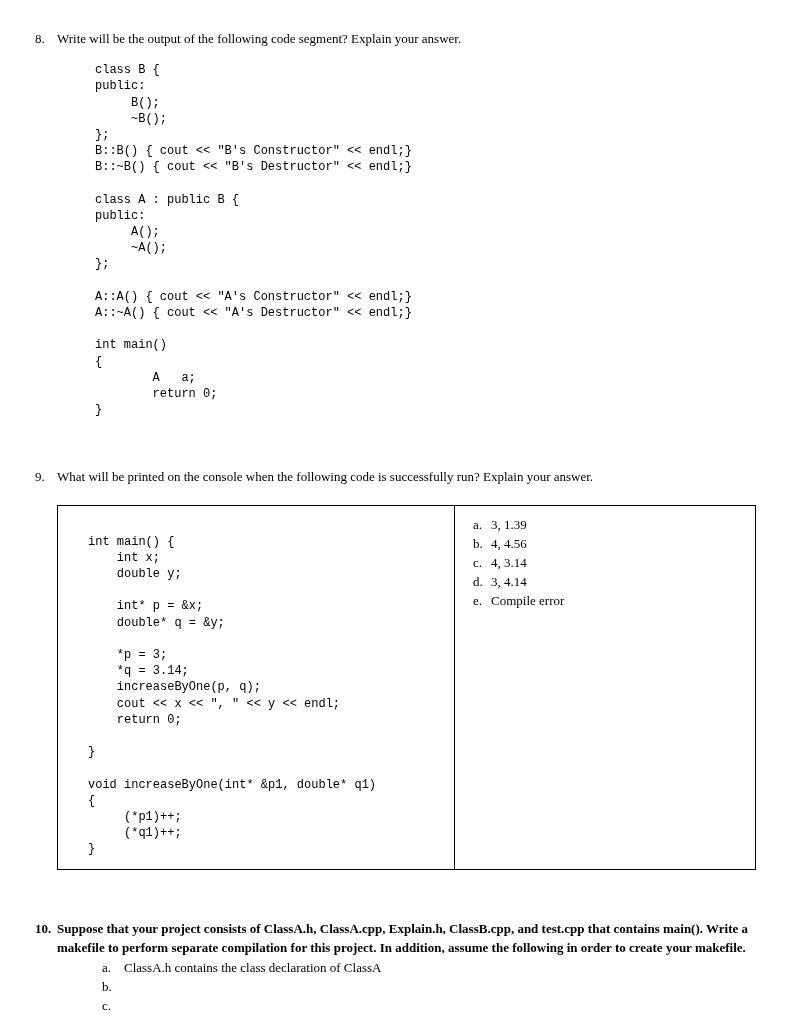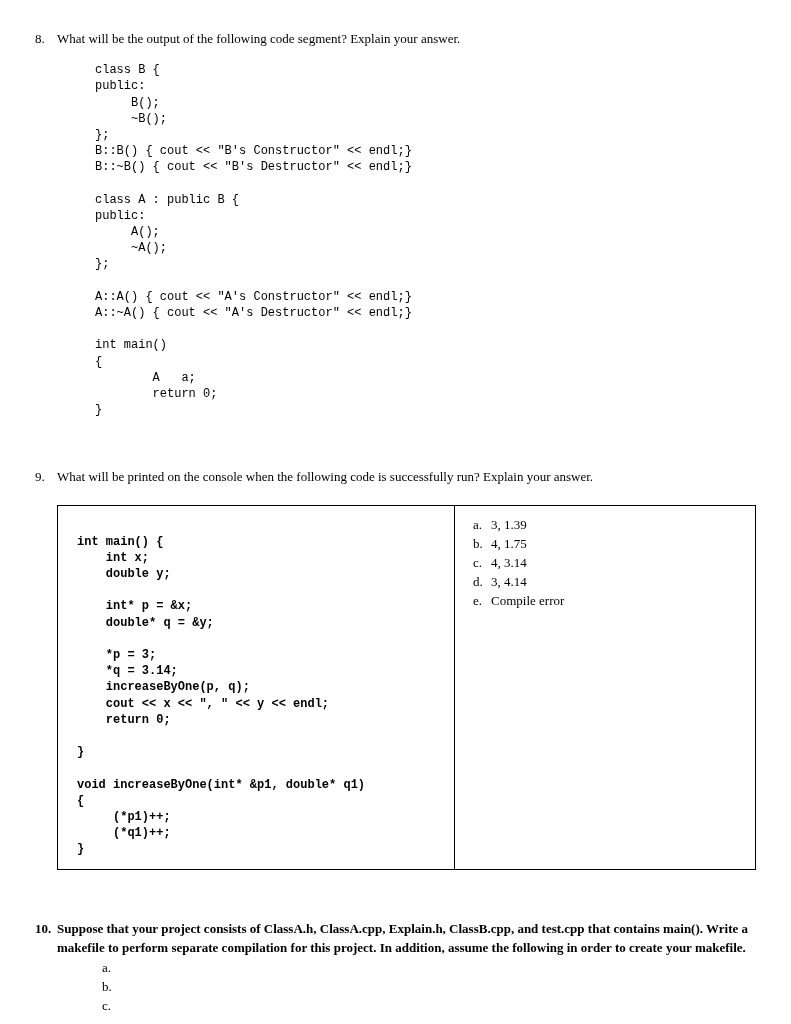--- a/index.html
+++ b/index.html
@@ -48,22 +48,21 @@
     .q9-left {
       flex: 1.15;
       border-right: 1px solid black;
       padding: 12px 14px;
     }
     .q9-right {
       flex: 0.85;
       padding: 10px 14px;
     }
     .q9-left .code-block {
-      margin-left: 5px;
-      font-weight: bold;
+      margin-left: 16px;
     }
     .option-list {
       list-style: none;
     }
     .option-item {
       display: flex;
       margin-bottom: 1px;
     }
     .option-letter {
       min-width: 22px;
@@ -83,21 +82,21 @@
     .q10-body {
       margin-left: 22px;
     }
   </style>
 </head>
 <body>
 
 <div class="question">
   <div class="question-header">
     <div class="question-number">8.</div>
-    <div class="question-text">What will be the output of the following code segment? Explain your answer.</div>
+    <div class="question-text">Write will be the output of the following code segment? Explain your answer.</div>
   </div>
   <div class="code-block">class B {
 public:
      B();
      ~B();
 };
 B::B() { cout &lt;&lt; "B's Constructor" &lt;&lt; endl;}
 B::~B() { cout &lt;&lt; "B's Destructor" &lt;&lt; endl;}
 
 class A : public B {
@@ -146,21 +145,21 @@
 }</div>
     </div>
     <div class="q9-right">
       <ul class="option-list">
         <li class="option-item">
           <span class="option-letter">a.</span>
           <span>3, 1.39</span>
         </li>
         <li class="option-item">
           <span class="option-letter">b.</span>
-          <span>4, 1.75</span>
+          <span>4, 4.56</span>
         </li>
         <li class="option-item">
           <span class="option-letter">c.</span>
           <span>4, 3.14</span>
         </li>
         <li class="option-item">
           <span class="option-letter">d.</span>
           <span>3, 4.14</span>
         </li>
         <li class="option-item">
@@ -174,20 +173,21 @@
 
 <div class="question">
   <div class="question-header" style="margin-bottom:0;font-weight:bold;">
     <div class="question-number">10.</div>
     <div class="question-text">Suppose that your project consists of ClassA.h, ClassA.cpp, Explain.h, ClassB.cpp, and test.cpp that contains main(). Write a makefile to perform separate compilation for this project. In addition, assume the following in order to create your makefile.</div>
   </div>
   <div class="q10-body">
     <div class="q10-sublist">
       <div class="q10-subitem">
         <span class="q10-subletter">a.</span>
+        <span>ClassA.h contains the class declaration of ClassA</span>
       </div>
       <div class="q10-subitem">
         <span class="q10-subletter">b.</span>
       </div>
       <div class="q10-subitem">
         <span class="q10-subletter">c.</span>
       </div>
     </div>
   </div>
 </div>

